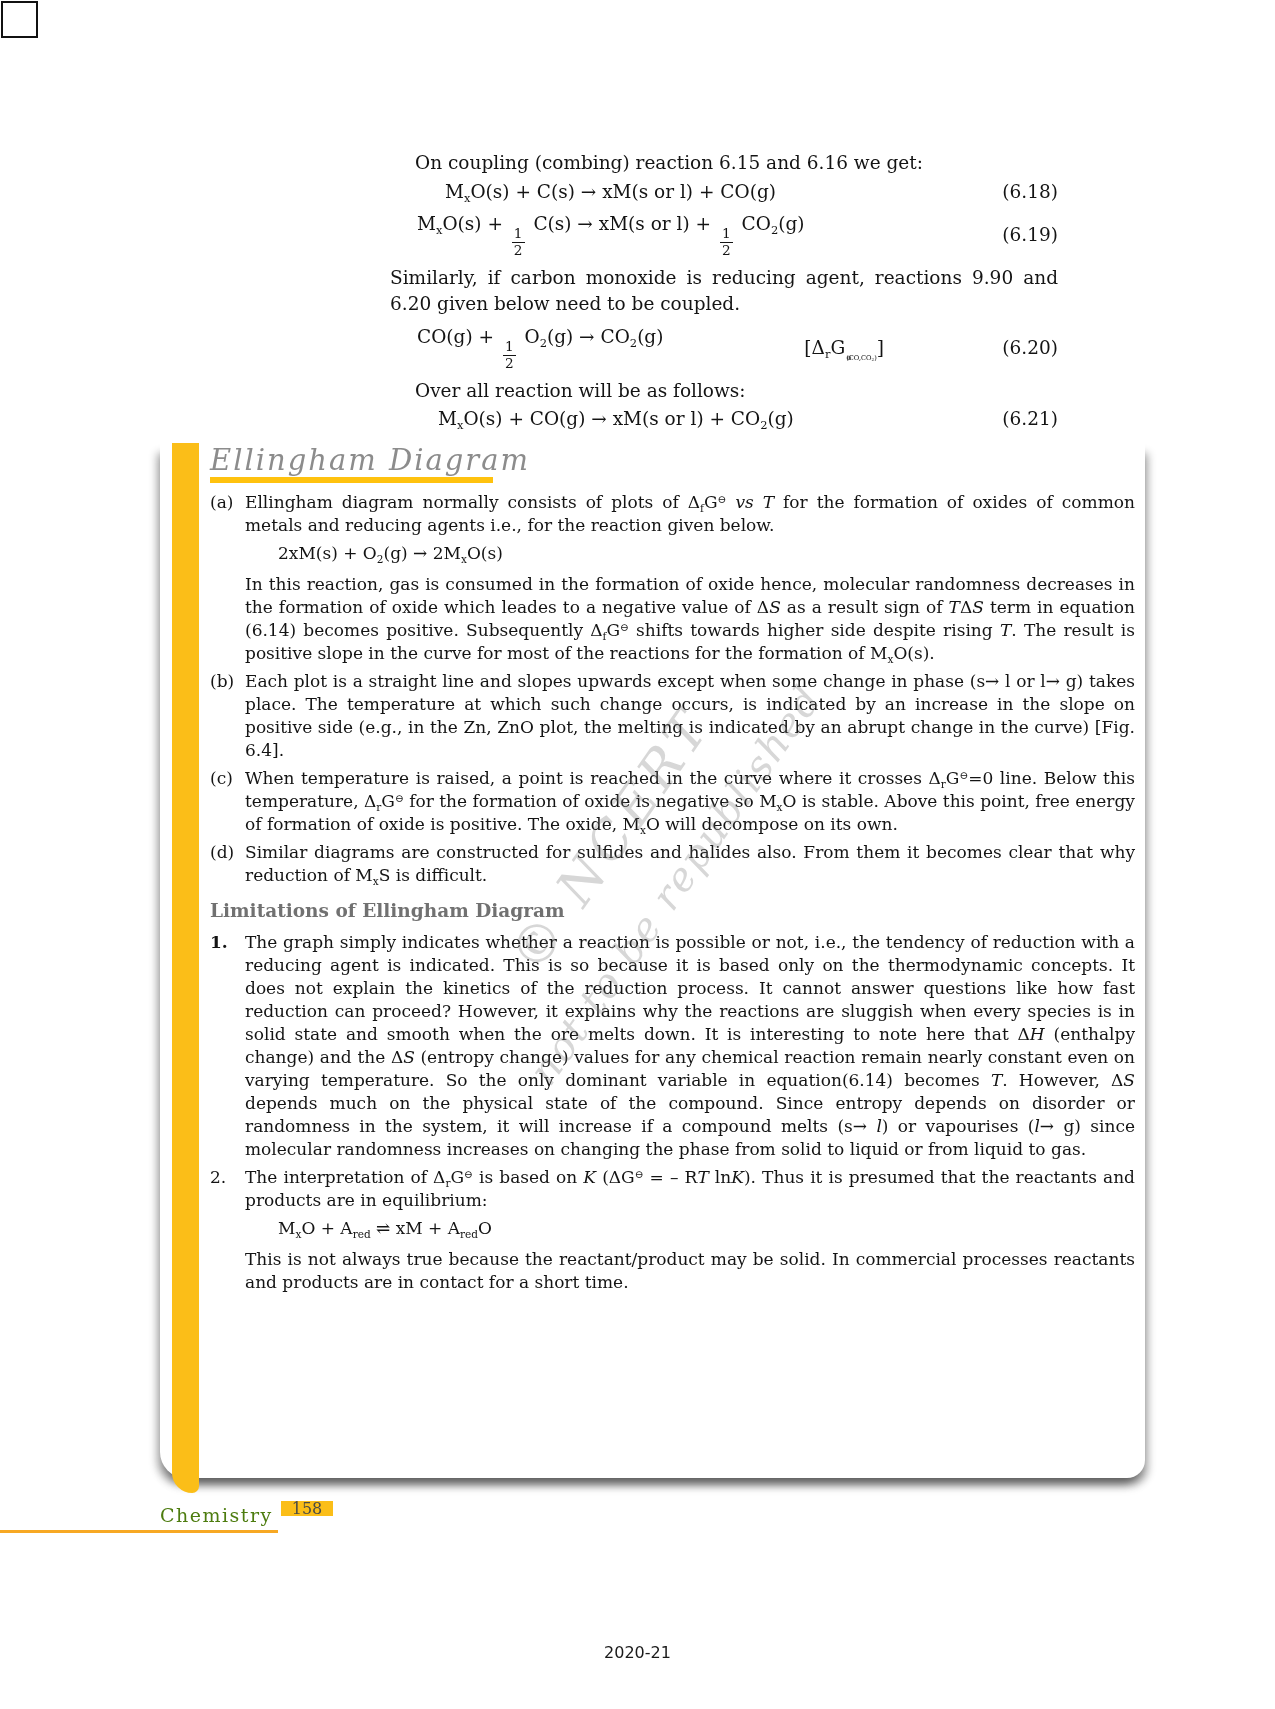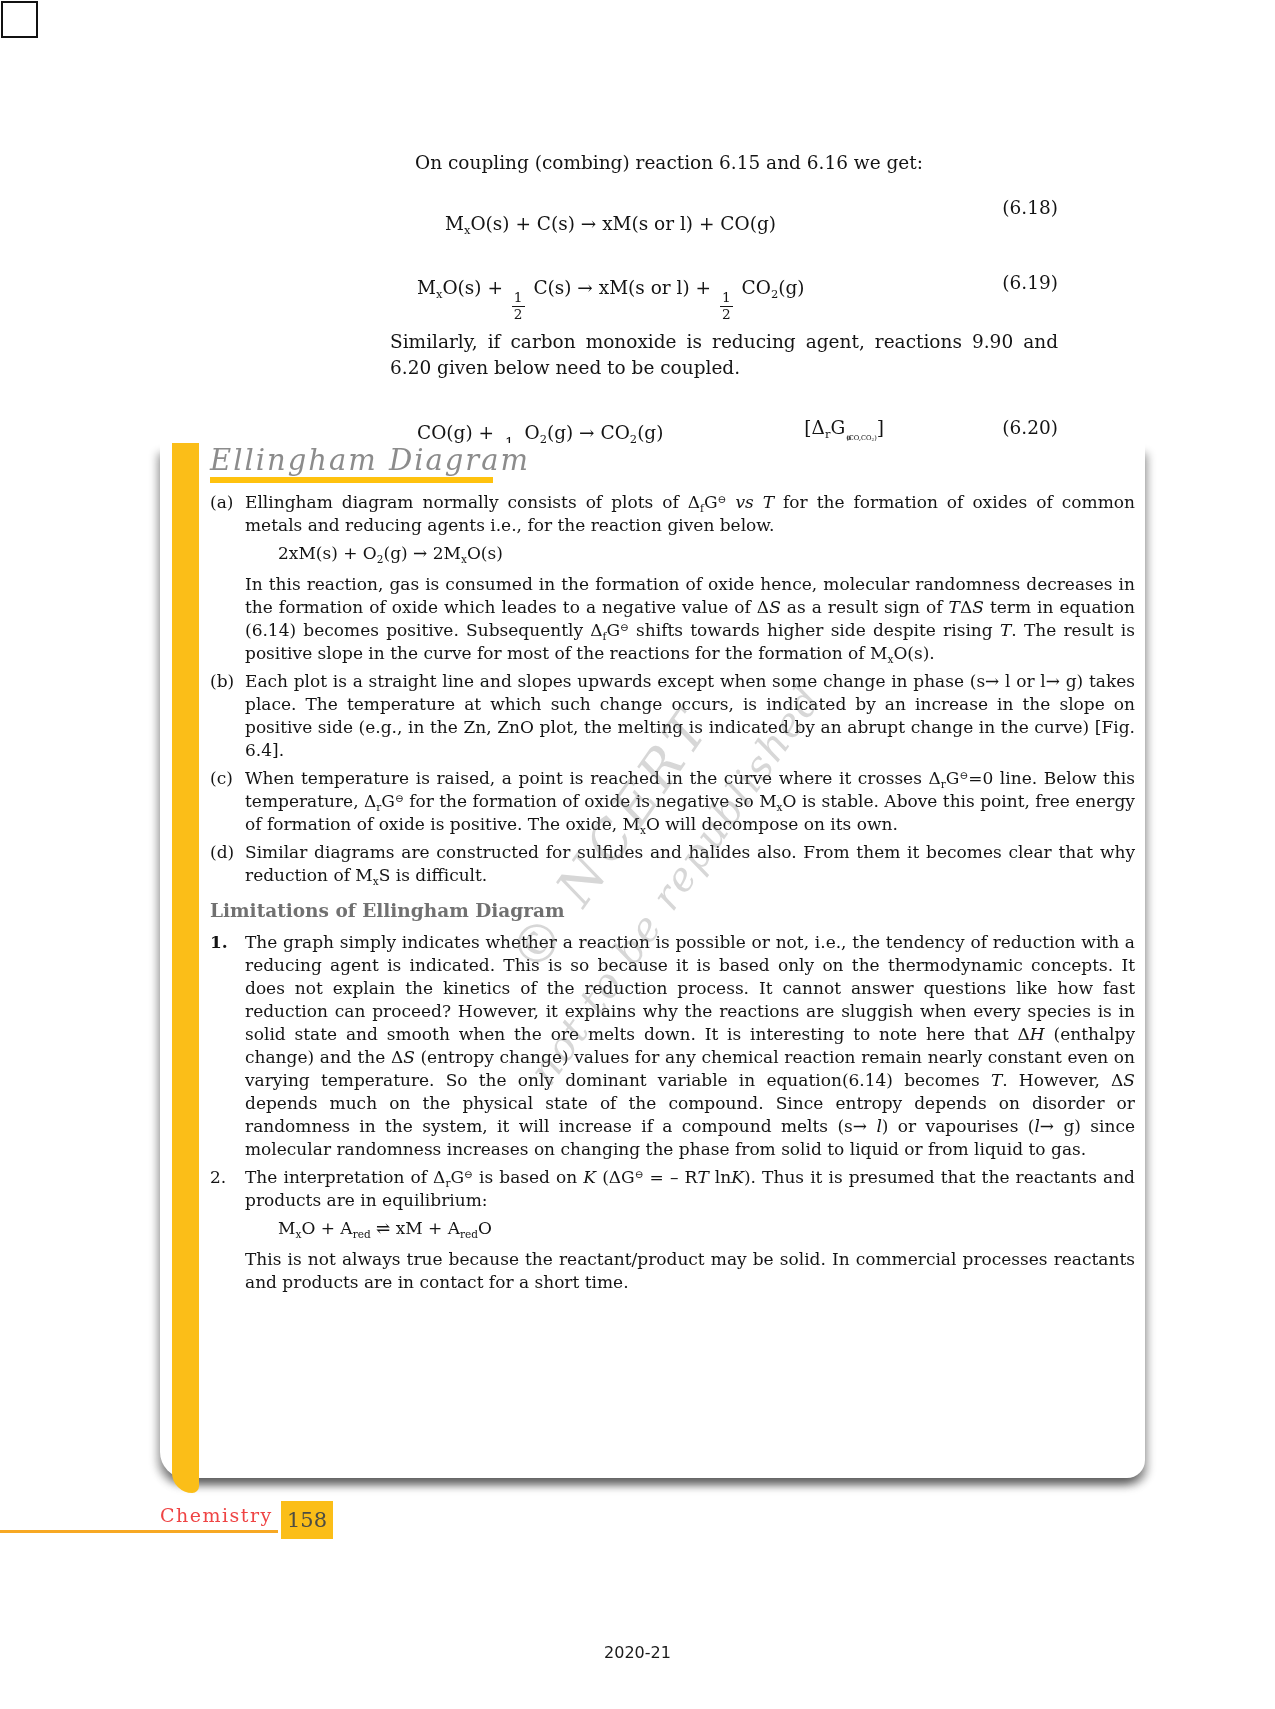--- a/index.html
+++ b/index.html
@@ -8,21 +8,21 @@
     font-family:"DejaVu Serif","Liberation Serif",serif;
     color:#141414;
   }
   .regmark{position:absolute;left:1px;top:1px;width:33px;height:33px;border:2px solid #111;background:#fff;}
 
   
   .intro{position:absolute;left:390px;top:150px;width:668px;font-size:18.5px;line-height:26.5px;}
   .intro .tline{padding-left:25px;white-space:nowrap;}
   .intro .just{text-align:justify;padding-left:0;}
   .eqrow{display:flex;align-items:center;margin:2px 0;}
-  .eqrow .eq{white-space:nowrap;margin-top:32px;}
+  .eqrow .eq{white-space:nowrap;}
   .eqrow .eqnum{margin-left:auto;width:64px;text-align:right;}
   .pl55{padding-left:55px;}
   .pl27{padding-left:27px;}
   .pl48{padding-left:48px;}
   .eqrow.tall{margin:6px 0;}
   .gterm{margin-left:auto;white-space:nowrap;}
   .gterm + .eqnum{margin-left:110px;}
 
   sub{font-size:0.62em;vertical-align:-0.35em;line-height:0;}
   sup{font-size:0.62em;vertical-align:0.5em;line-height:0;}
@@ -57,24 +57,24 @@
     position:absolute;left:380px;top:620px;width:520px;height:480px;
     display:flex;flex-direction:column;align-items:center;justify-content:center;gap:26px;
     transform:rotate(-55deg);color:rgba(110,110,110,0.28);font-style:italic;
     pointer-events:none;z-index:9;
   }
   .wm1{font-size:52px;letter-spacing:6px;}
   .wm2{font-size:40px;letter-spacing:2px;}
 
   
   .footer-rule{position:absolute;left:0;top:1530px;width:278px;height:3px;background:#F7A823;}
-  .footer-book{position:absolute;left:160px;top:1504px;font-size:19px;color:#ef4444;letter-spacing:1.5px;}
+  .footer-book{position:absolute;left:160px;top:1504px;font-size:19px;color:#4d7c0f;letter-spacing:1.5px;}
   .page-badge{
-    position:absolute;left:281px;top:1501px;width:52px;height:38px;background:#FBBE18;
-    display:flex;align-items:center;justify-content:center;font-size:21px;color:#4c4c44;
+    position:absolute;left:281px;top:1501px;width:52px;height:15px;background:#FBBE18;
+    display:flex;align-items:center;justify-content:center;font-size:16px;color:#4c4c44;
   }
   .year-footer{
     position:absolute;left:0;top:1643px;width:100%;text-align:center;
     font-family:"DejaVu Sans","Liberation Sans",sans-serif;font-size:16px;color:#1a1a1a;
   }
 </style>
 </head>
 <body>
 
 <div class="regmark"></div>

